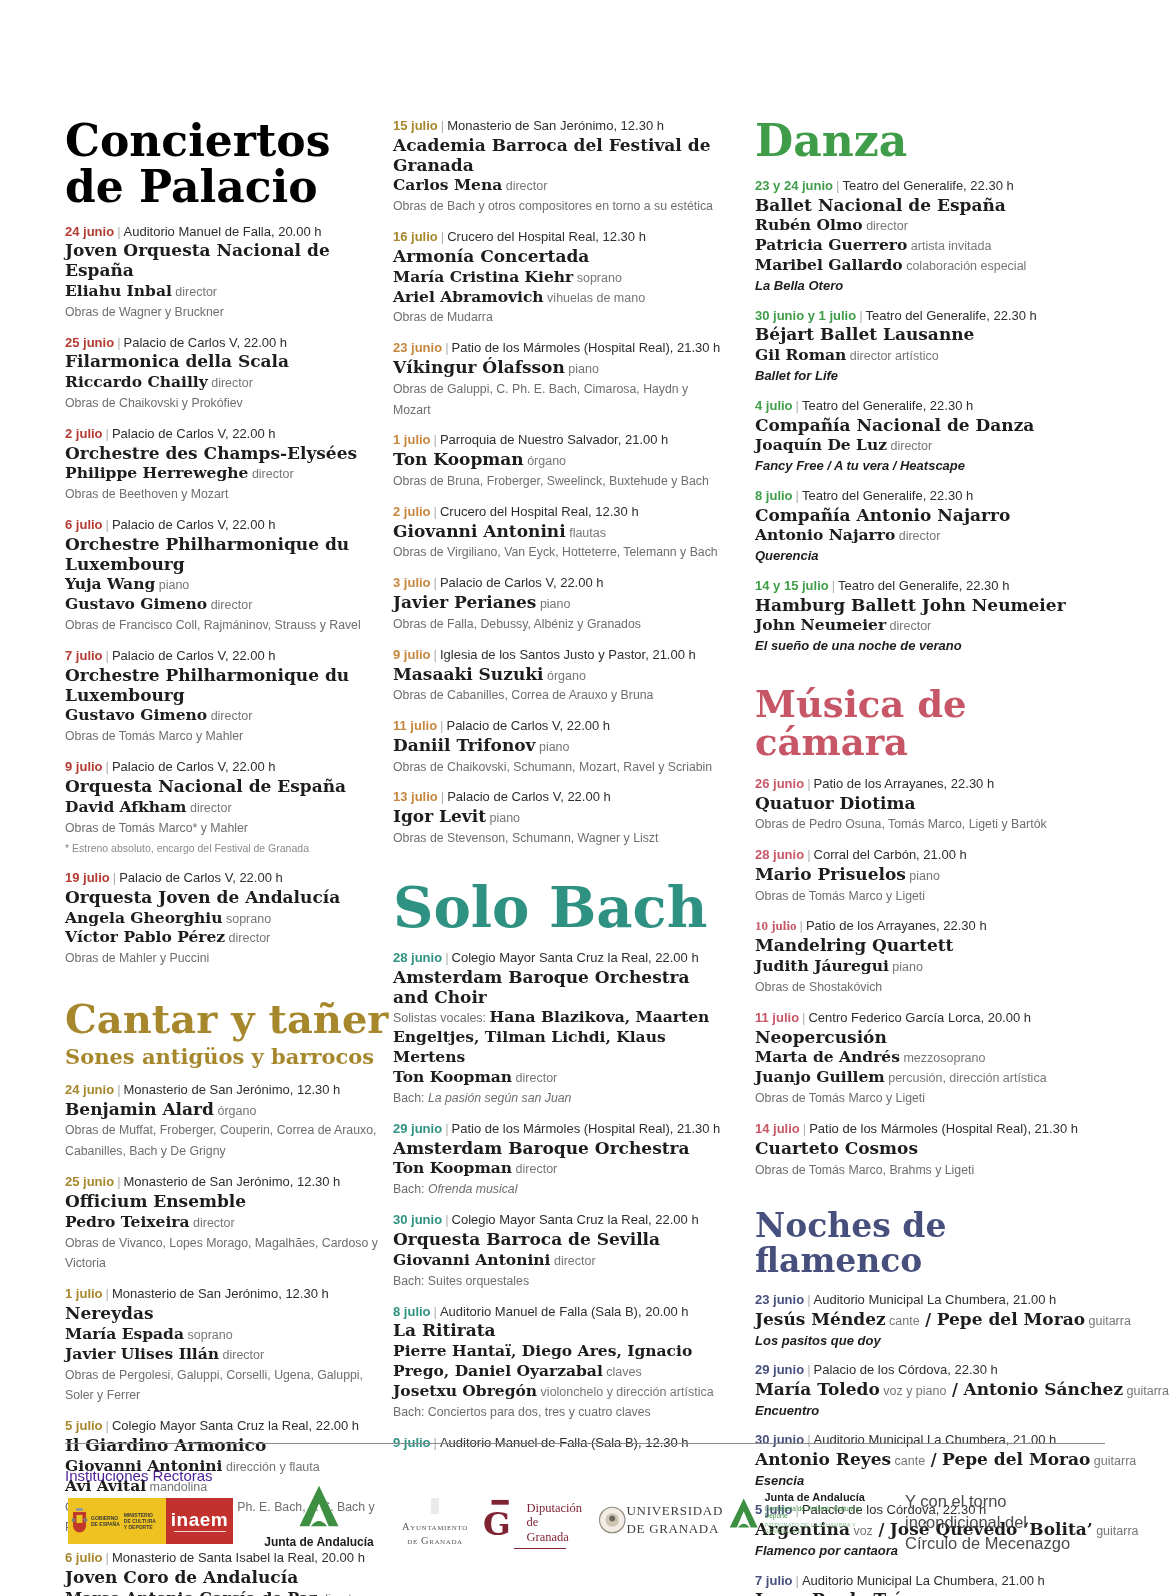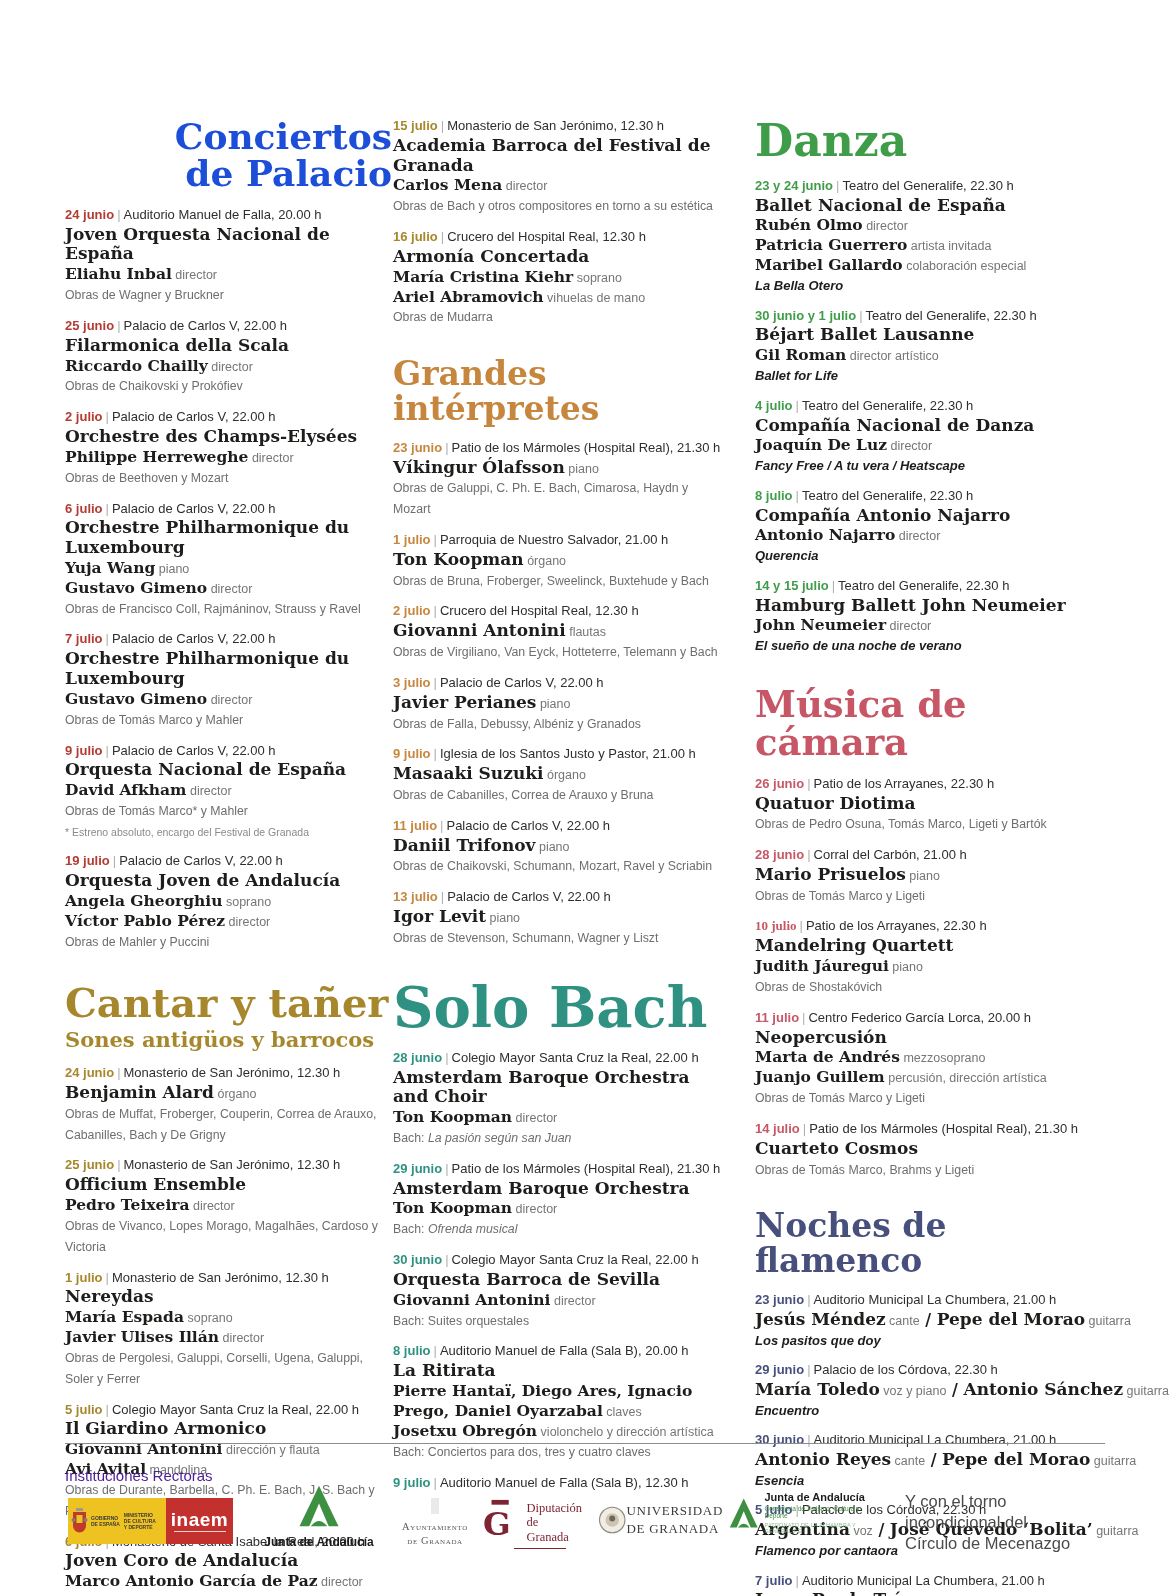--- a/index.html
+++ b/index.html
@@ -76,21 +76,21 @@
   .j2-title{font-size:11px;font-weight:bold;color:#1c1c1c;}
   .j2-sub{font-size:6.5px;color:#3f8f44;margin-top:2px;}
   .j2-sub2{font-size:5.5px;color:#8fbd92;margin-top:3px;letter-spacing:.2px;}
   
   #support{left:905px;top:48px;width:210px;font-size:16.5px;color:#4a4a4a;line-height:1.28;white-space:pre-line;}
 </style>
 </head>
 <body>
 
 <div id="col-1" class="column">
-    <div class="section-title first" style="color: #1d4ed8; font-size: 36px; text-align: right;">Conciertos
+    <div class="section-title first" style="color: #000000; font-size: 44px;">Conciertos
 de Palacio</div>
     <div class="event">
       <div class="dateline"><span class="date" style="color: rgb(179, 59, 50);">24 junio</span><span class="pipe">|</span><span class="venue">Auditorio Manuel de Falla, 20.00 h</span></div>
       <div class="line line-t"><span class="seg-b">Joven Orquesta Nacional de España</span></div>
       <div class="line line-p"><span class="seg-b">Eliahu Inbal</span><span class="seg-r"> director</span></div>
       <div class="line line-w"><span class="seg-w">Obras de Wagner y Bruckner</span></div>
     </div>
     <div class="event">
       <div class="dateline"><span class="date" style="color: rgb(179, 59, 50);">25 junio</span><span class="pipe">|</span><span class="venue">Palacio de Carlos V, 22.00 h</span></div>
       <div class="line line-t"><span class="seg-b">Filarmonica della Scala</span></div>
@@ -170,21 +170,20 @@
       <div class="line line-p"><span class="seg-b">Carlos Mena</span><span class="seg-r"> director</span></div>
       <div class="line line-w"><span class="seg-w">Obras de Bach y otros compositores en torno a su estética</span></div>
     </div>
     <div class="event">
       <div class="dateline"><span class="date" style="color: rgb(166, 135, 44);">16 julio</span><span class="pipe">|</span><span class="venue">Crucero del Hospital Real, 12.30 h</span></div>
       <div class="line line-t"><span class="seg-b">Armonía Concertada</span></div>
       <div class="line line-p"><span class="seg-b">María Cristina Kiehr</span><span class="seg-r"> soprano</span></div>
       <div class="line line-p"><span class="seg-b">Ariel Abramovich</span><span class="seg-r"> vihuelas de mano</span></div>
       <div class="line line-w"><span class="seg-w">Obras de Mudarra</span></div>
     </div>
-    <div class="section-title" style="color: rgb(198, 134, 62); font-size: 33px;">Grandes intérpretes</div>
     <div class="event">
       <div class="dateline"><span class="date" style="color: rgb(198, 134, 62);">23 junio</span><span class="pipe">|</span><span class="venue">Patio de los Mármoles (Hospital Real), 21.30 h</span></div>
       <div class="line line-t"><span class="seg-b">Víkingur Ólafsson</span><span class="seg-r"> piano</span></div>
       <div class="line line-w"><span class="seg-w">Obras de Galuppi, C. Ph. E. Bach, Cimarosa, Haydn y Mozart</span></div>
     </div>
     <div class="event">
       <div class="dateline"><span class="date" style="color: rgb(198, 134, 62);">1 julio</span><span class="pipe">|</span><span class="venue">Parroquia de Nuestro Salvador, 21.00 h</span></div>
       <div class="line line-t"><span class="seg-b">Ton Koopman</span><span class="seg-r"> órgano</span></div>
       <div class="line line-w"><span class="seg-w">Obras de Bruna, Froberger, Sweelinck, Buxtehude y Bach</span></div>
     </div>
@@ -210,20 +209,21 @@
     </div>
     <div class="event">
       <div class="dateline"><span class="date" style="color: rgb(198, 134, 62);">13 julio</span><span class="pipe">|</span><span class="venue">Palacio de Carlos V, 22.00 h</span></div>
       <div class="line line-t"><span class="seg-b">Igor Levit</span><span class="seg-r"> piano</span></div>
       <div class="line line-w"><span class="seg-w">Obras de Stevenson, Schumann, Wagner y Liszt</span></div>
     </div>
     <div class="section-title" style="color: rgb(46, 145, 129); font-size: 56px;">Solo Bach</div>
     <div class="event">
       <div class="dateline"><span class="date" style="color: rgb(46, 145, 129);">28 junio</span><span class="pipe">|</span><span class="venue">Colegio Mayor Santa Cruz la Real, 22.00 h</span></div>
       <div class="line line-t"><span class="seg-b">Amsterdam Baroque Orchestra and Choir</span></div>
+      <div class="line line-p"><span class="seg-pre">Solistas vocales: </span><span class="seg-b">Hana Blazikova, Maarten Engeltjes, Tilman Lichdi, Klaus Mertens</span></div>
       <div class="line line-p"><span class="seg-b">Ton Koopman</span><span class="seg-r"> director</span></div>
       <div class="line line-w"><span class="seg-w">Bach: </span><span class="seg-wi">La pasión según san Juan</span></div>
     </div>
     <div class="event">
       <div class="dateline"><span class="date" style="color: rgb(46, 145, 129);">29 junio</span><span class="pipe">|</span><span class="venue">Patio de los Mármoles (Hospital Real), 21.30 h</span></div>
       <div class="line line-t"><span class="seg-b">Amsterdam Baroque Orchestra</span></div>
       <div class="line line-p"><span class="seg-b">Ton Koopman</span><span class="seg-r"> director</span></div>
       <div class="line line-w"><span class="seg-w">Bach: </span><span class="seg-wi">Ofrenda musical</span></div>
     </div>
     <div class="event">

